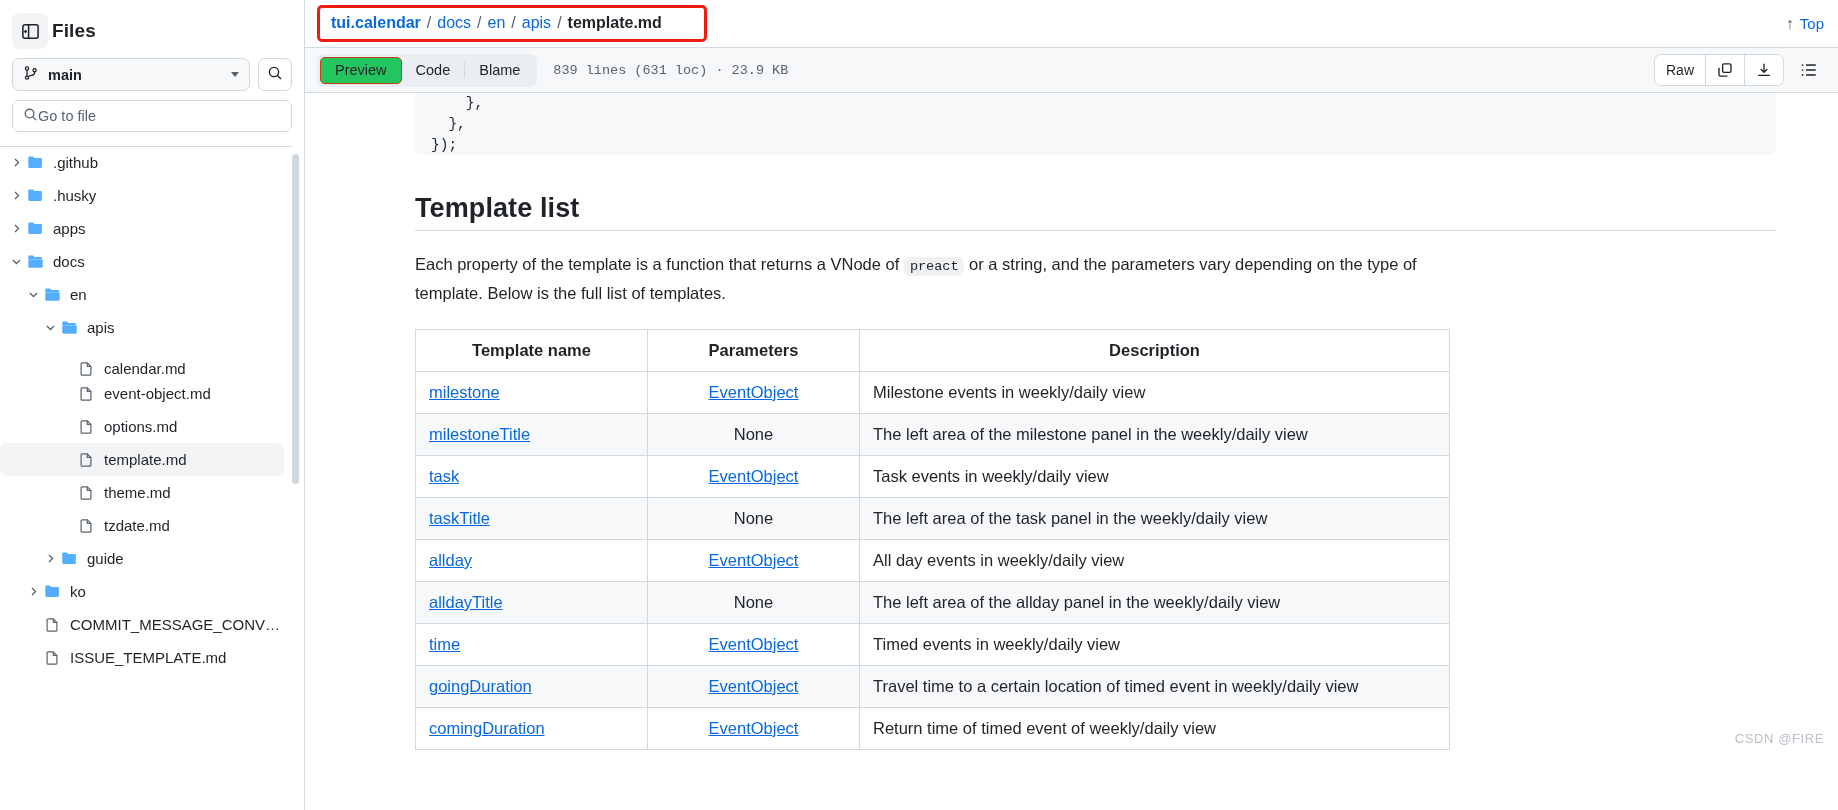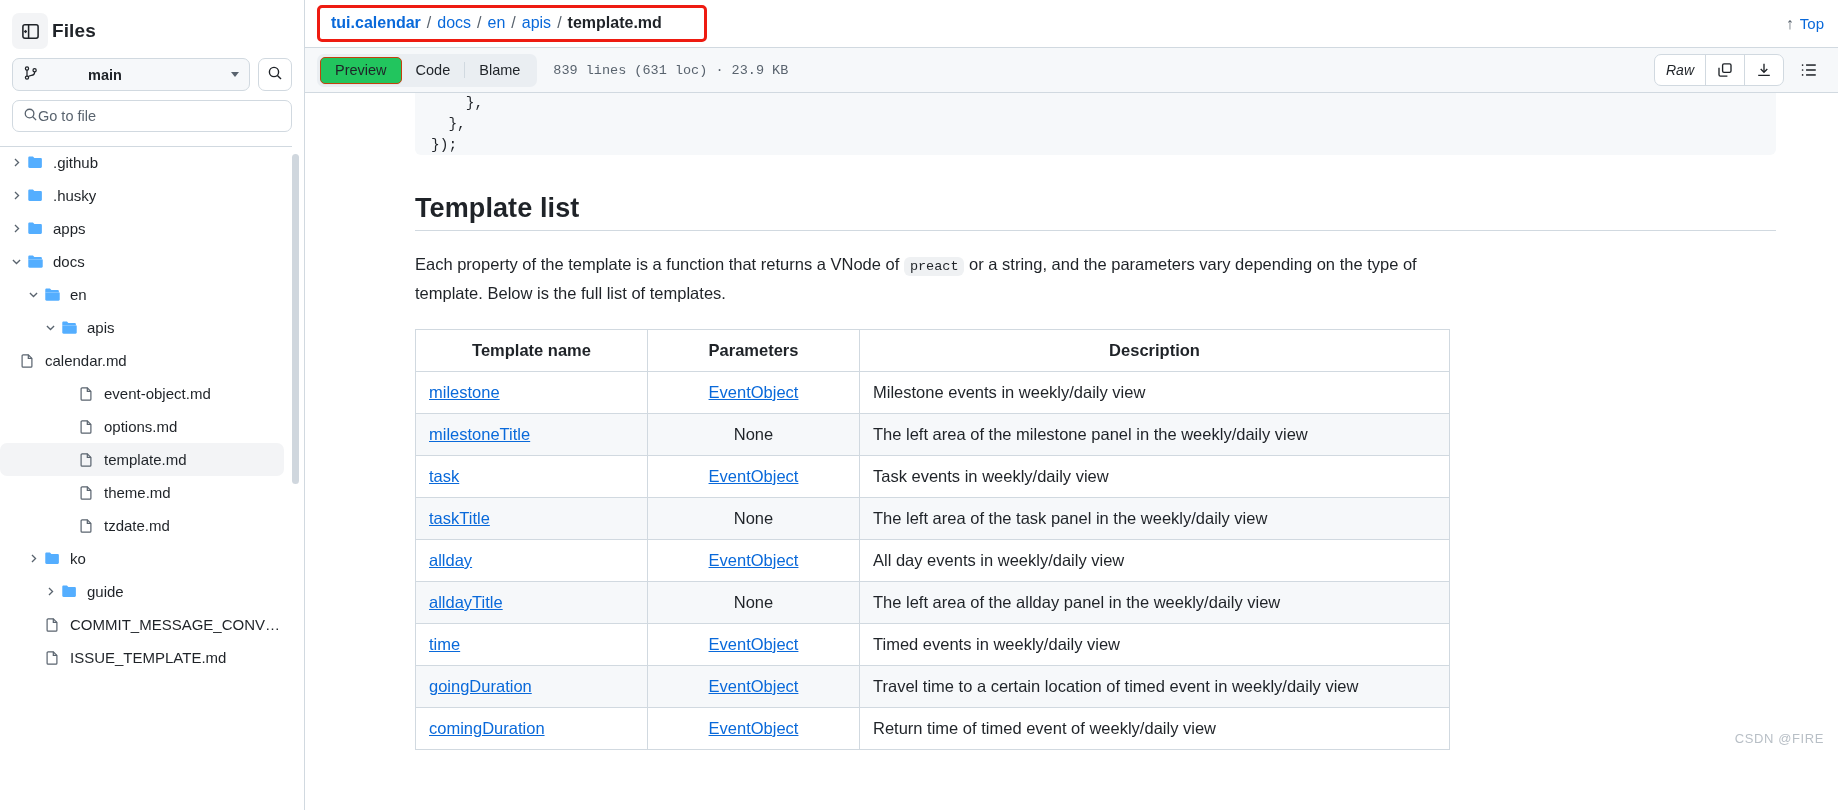--- a/index.html
+++ b/index.html
@@ -36,21 +36,21 @@
   .files-title { font-size: 19px; font-weight: 600; color: #1f2328; letter-spacing: .1px; }
 
   .branch-row { display: flex; gap: 8px; padding: 0 12px; }
   .branch-select {
     flex: 1 1 auto; height: 33px;
     border: 1px solid #d1d9e0; border-radius: 7px;
     background: #f6f8fa;
     display: flex; align-items: center; padding: 0 10px;
     gap: 9px; cursor: pointer;
   }
-  .branch-name { font-size: 14.5px; font-weight: 600; color: #1f2328; flex: 1 1 auto; margin-left: 40px; }
+  .branch-name { font-size: 14.5px; font-weight: 600; color: #1f2328; flex: 1 1 auto; }
   .caret {
     width: 0; height: 0;
     border-left: 4.5px solid transparent;
     border-right: 4.5px solid transparent;
     border-top: 5.5px solid #59636e;
   }
   .search-btn {
     width: 34px; height: 33px;
     border: 1px solid #d1d9e0; border-radius: 7px;
     background: #ffffff;
@@ -159,21 +159,21 @@
     background: #22c55e; font-weight: 400;
     border: 1px solid #c2410c;
     box-shadow: 0 1px 0 rgba(31,35,40,.04);
   }
   .seg-div { width: 1px; height: 16px; background: #d1d9e0; }
   .meta {
     margin-left: 16px;
     font-family: "Liberation Mono", monospace;
     font-size: 13.5px; color: #59636e;
   }
-  .tb-right { margin-left: auto; display: flex; align-items: center; gap: 10px; font-style: italic; }
+  .tb-right { margin-left: auto; display: flex; align-items: center; gap: 10px; }
   .btn-group { display: flex; height: 32px; border: 1px solid #d1d9e0; border-radius: 7px; overflow: hidden; background: #fff; }
   .btn-group > div {
     display: flex; align-items: center; justify-content: center;
     padding: 0 11px; font-size: 14px; color: #1f2328; cursor: pointer;
     border-right: 1px solid #d1d9e0;
   }
   .btn-group > div:last-child { border-right: none; }
   .icon-btn { width: 30px; height: 30px; display: flex; align-items: center; justify-content: center; cursor: pointer; color: #1f2328; }
 
   
@@ -360,21 +360,21 @@
             </svg>
           </span>
           <span class="ficon">
             <svg width="17" height="17" viewBox="0 0 16 16">
               <path fill="#54aeff" d="M1.2 3.6c0-.7.5-1.2 1.2-1.2h3.2l1.3 1.4h6c.6 0 1.1.5 1.1 1.2v1H1.2z"></path>
               <path fill="#54aeff" d="M1.2 6.2h13.6v6.6c0 .6-.5 1.1-1.1 1.1H2.4c-.7 0-1.2-.5-1.2-1.1z"></path>
             </svg>
           </span>
           <span class="tlabel">apis</span>
         </div>
-        <div class="trow" style="">
+        <div class="trow" style="padding-left: 59px; align-items: flex-end;">
           <span class="chev"></span>
           <span class="ficon">
             <svg width="16" height="16" viewBox="0 0 16 16" fill="none" stroke="#59636e" stroke-width="1.2">
               <path d="M9.3 1.8H4.1a1 1 0 0 0-1 1v10.4a1 1 0 0 0 1 1h7.8a1 1 0 0 0 1-1V5.4z"></path>
               <path d="M9.3 1.8v3.6h3.6"></path>
             </svg>
           </span>
           <span class="tlabel">calendar.md</span>
         </div>
         <div class="trow" style="padding-left: 59px;">
@@ -420,45 +420,45 @@
         <div class="trow" style="padding-left: 59px;">
           <span class="chev"></span>
           <span class="ficon">
             <svg width="16" height="16" viewBox="0 0 16 16" fill="none" stroke="#59636e" stroke-width="1.2">
               <path d="M9.3 1.8H4.1a1 1 0 0 0-1 1v10.4a1 1 0 0 0 1 1h7.8a1 1 0 0 0 1-1V5.4z"></path>
               <path d="M9.3 1.8v3.6h3.6"></path>
             </svg>
           </span>
           <span class="tlabel">tzdate.md</span>
         </div>
+        <div class="trow" style="padding-left: 42px;">
+          <span class="chev">
+            <svg width="11" height="11" viewBox="0 0 16 16" fill="none" stroke="#59636e" stroke-width="1.9">
+              <path d="M5.8 2.8 11 8l-5.2 5.2"></path>
+            </svg>
+          </span>
+          <span class="ficon">
+            <svg width="17" height="17" viewBox="0 0 16 16">
+              <path fill="#54aeff" d="M1.2 3.6c0-.7.5-1.2 1.2-1.2h3.2l1.3 1.4h6c.6 0 1.1.5 1.1 1.2v7c0 .6-.5 1.1-1.1 1.1H2.4c-.7 0-1.2-.5-1.2-1.1z"></path>
+            </svg>
+          </span>
+          <span class="tlabel">guide</span>
+        </div>
         <div class="trow" style="padding-left: 25px;">
           <span class="chev">
             <svg width="11" height="11" viewBox="0 0 16 16" fill="none" stroke="#59636e" stroke-width="1.9">
               <path d="M5.8 2.8 11 8l-5.2 5.2"></path>
             </svg>
           </span>
           <span class="ficon">
             <svg width="17" height="17" viewBox="0 0 16 16">
               <path fill="#54aeff" d="M1.2 3.6c0-.7.5-1.2 1.2-1.2h3.2l1.3 1.4h6c.6 0 1.1.5 1.1 1.2v7c0 .6-.5 1.1-1.1 1.1H2.4c-.7 0-1.2-.5-1.2-1.1z"></path>
             </svg>
           </span>
           <span class="tlabel">ko</span>
-        </div>
-        <div class="trow" style="padding-left: 42px;">
-          <span class="chev">
-            <svg width="11" height="11" viewBox="0 0 16 16" fill="none" stroke="#59636e" stroke-width="1.9">
-              <path d="M5.8 2.8 11 8l-5.2 5.2"></path>
-            </svg>
-          </span>
-          <span class="ficon">
-            <svg width="17" height="17" viewBox="0 0 16 16">
-              <path fill="#54aeff" d="M1.2 3.6c0-.7.5-1.2 1.2-1.2h3.2l1.3 1.4h6c.6 0 1.1.5 1.1 1.2v7c0 .6-.5 1.1-1.1 1.1H2.4c-.7 0-1.2-.5-1.2-1.1z"></path>
-            </svg>
-          </span>
-          <span class="tlabel">guide</span>
         </div>
         <div class="trow" style="padding-left: 25px;">
           <span class="chev"></span>
           <span class="ficon">
             <svg width="16" height="16" viewBox="0 0 16 16" fill="none" stroke="#59636e" stroke-width="1.2">
               <path d="M9.3 1.8H4.1a1 1 0 0 0-1 1v10.4a1 1 0 0 0 1 1h7.8a1 1 0 0 0 1-1V5.4z"></path>
               <path d="M9.3 1.8v3.6h3.6"></path>
             </svg>
           </span>
           <span class="tlabel">COMMIT_MESSAGE_CONVENT…</span>

